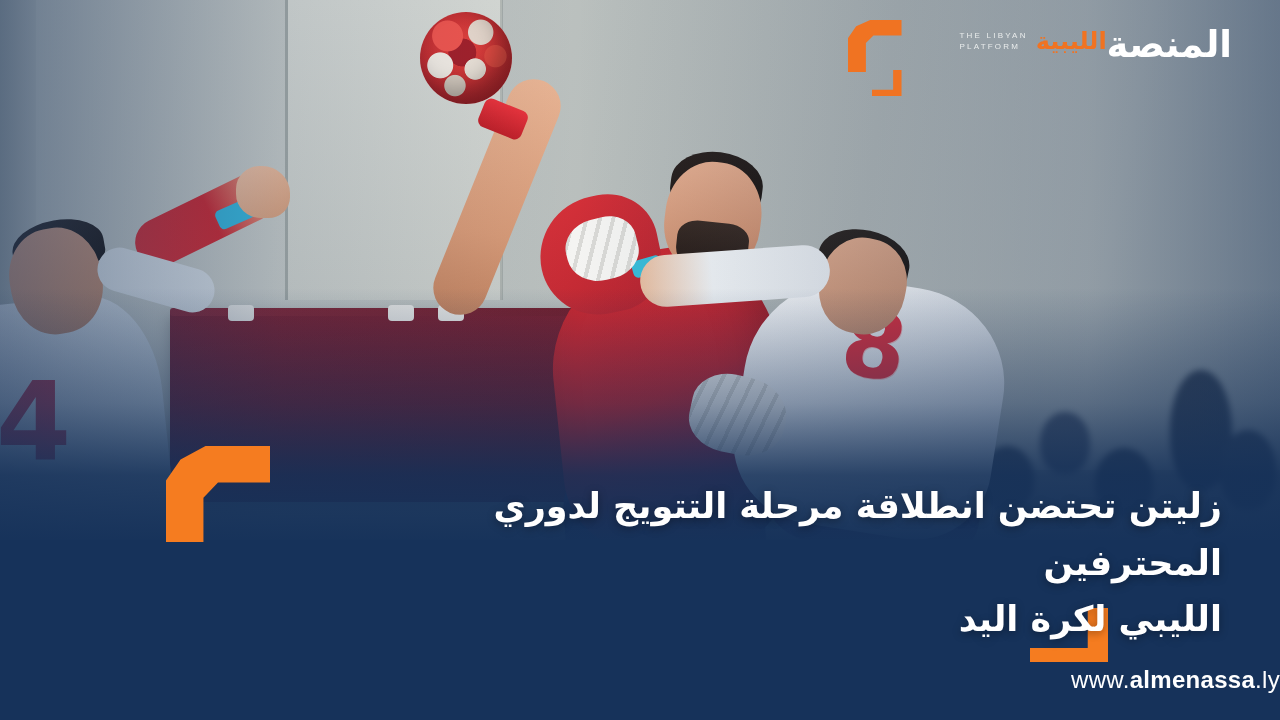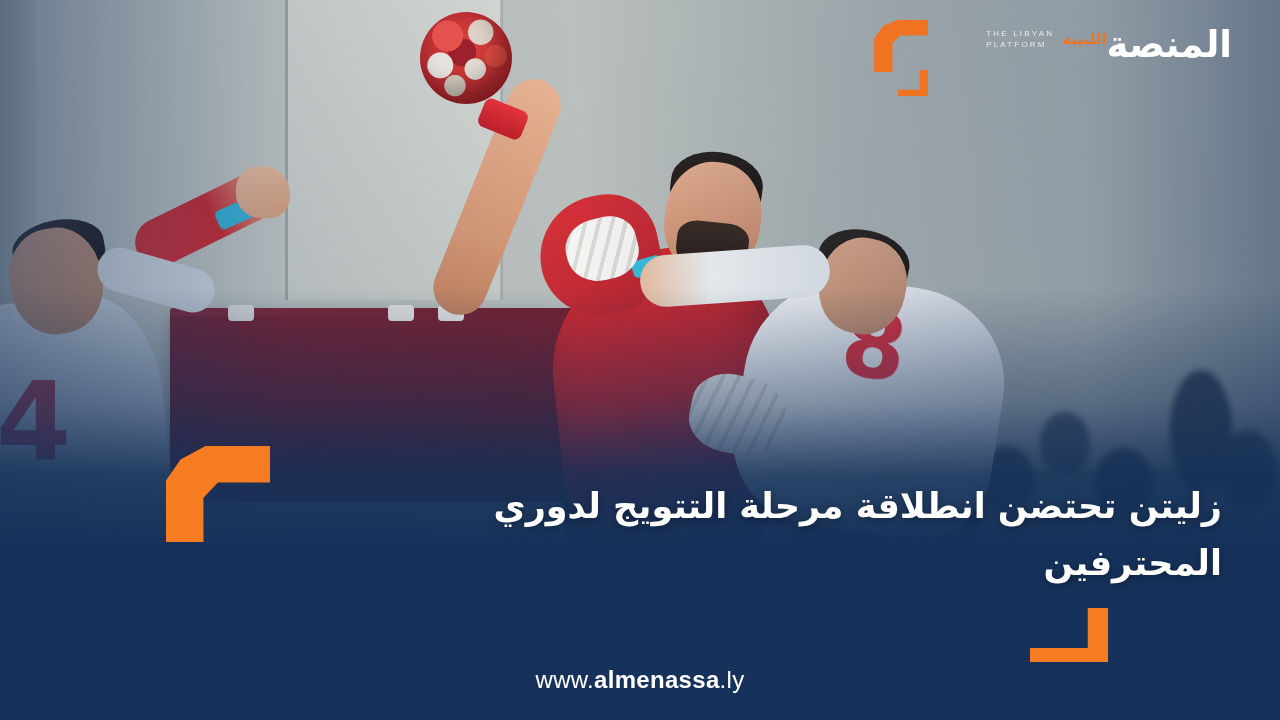--- a/index.html
+++ b/index.html
@@ -279,21 +279,21 @@
     display:flex; align-items:flex-start; gap:6px;
     direction:rtl;
   }
   .logo-words{ display:flex; flex-direction:row; align-items:flex-start; padding-top:8px;}
   .logo-main{
     font-size:37px; font-weight:700; color:#ffffff; line-height:1;
     letter-spacing:1px;
   }
   .logo-sub-row{ display:flex; align-items:center; gap:8px; margin-top:3px; direction:rtl;}
   .logo-sub{
-    font-size:15px; font-weight:700; color:#f07322; line-height:1;
+    font-size:24px; font-weight:700; color:#f07322; line-height:1;
   }
   .logo-en{
     display:flex; flex-direction:column; gap:1px;
     font-family:"Liberation Sans",sans-serif;
     font-size:8px; color:#e9ecec; letter-spacing:2.2px;
     line-height:1.25; direction:ltr;margin-left:48px;
   }
   .logo-mark{
     position:relative; width:60px; height:78px; flex:0 0 auto; margin-right:2px;
   }
@@ -327,21 +327,21 @@
     color:#ffffff;
     font-size:35px; font-weight:700; line-height:1.62;
     letter-spacing:0px;
     text-shadow:0 2px 8px rgba(0,0,0,.35);
   }
   .headline span{ display:block; }
 
   
   .footer{
     position:absolute; left:0; bottom:26px; width:100%;
-    text-align:center; direction:ltr;
+    text-align:right; direction:ltr;
     font-family:"Liberation Sans",sans-serif;
     font-size:24px; color:#ffffff; letter-spacing:.3px;
   }
   .footer .b{ font-weight:700; }
 </style>
 </head>
 <body>
 
 <div class="card">
 
@@ -419,19 +419,20 @@
       <div class="mark-big"></div>
       <div class="mark-small"></div>
     </div>
   </div>
 
   <div class="decor-big"></div>
   <div class="decor-small"></div>
 
   <div class="headline">
     <span>زليتن تحتضن انطلاقة مرحلة التتويج لدوري المحترفين</span>
+    <span>الليبي لكرة اليد</span>
   </div>
 
   <div class="footer">
     <span>www.</span><span class="b">almenassa</span><span>.ly</span>
   </div>
 
 </div>
 
 </body></html>

